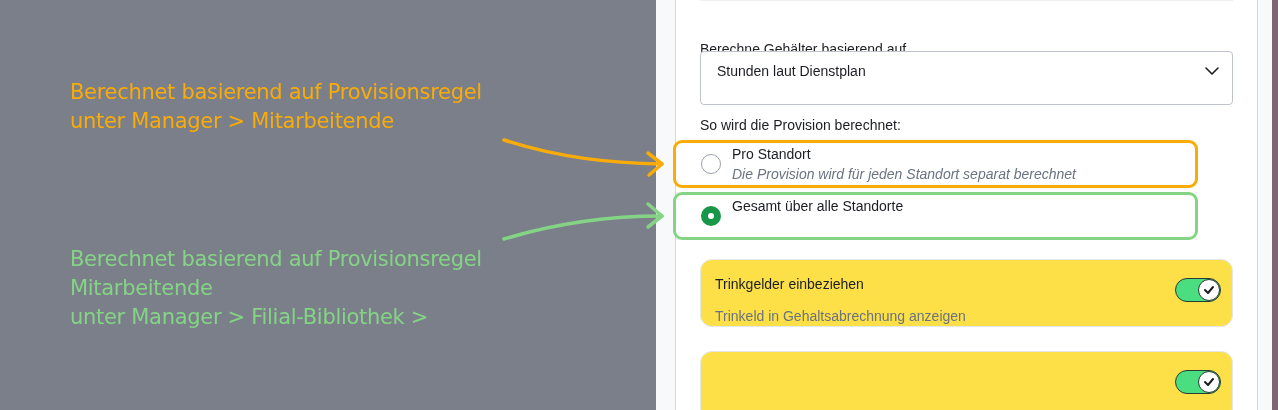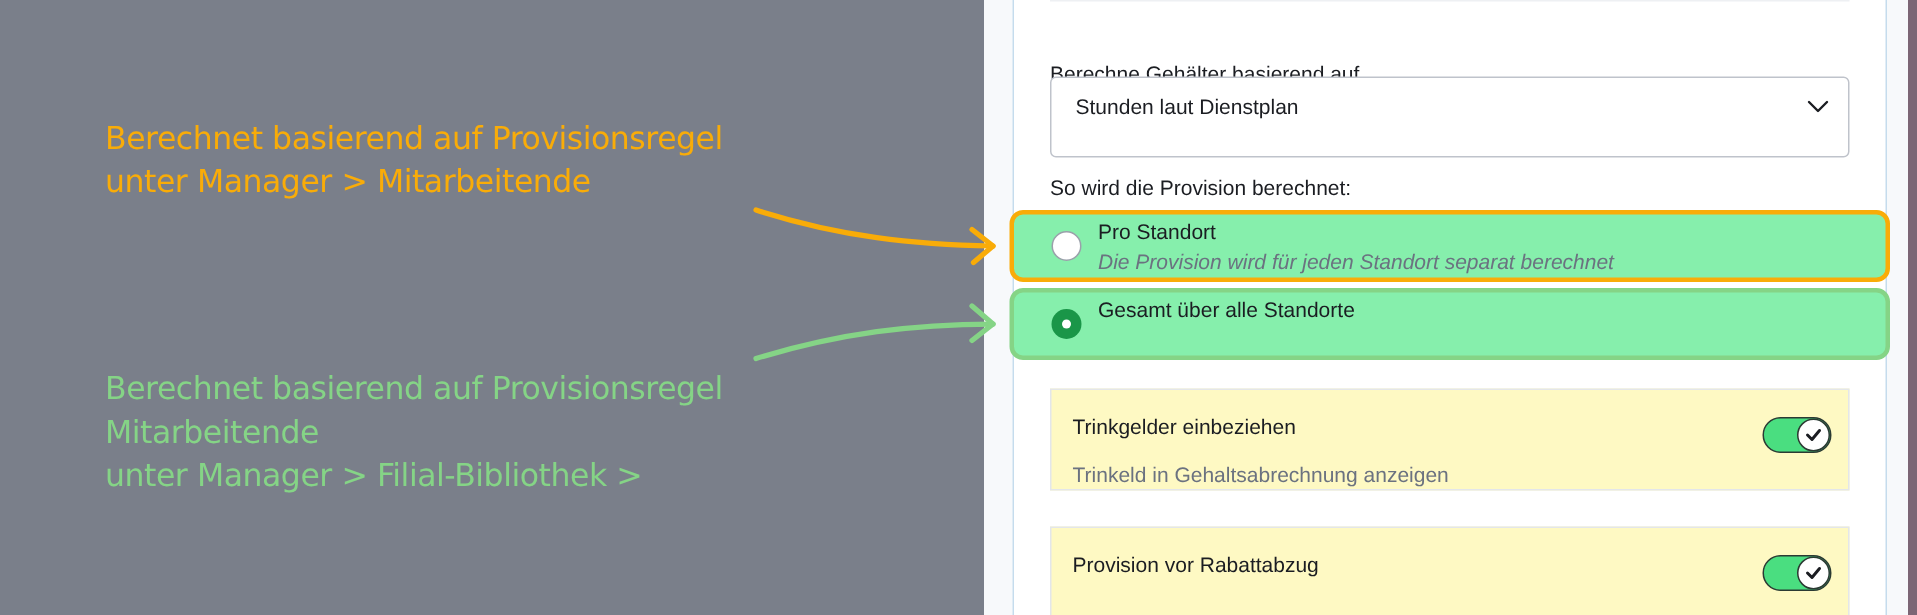--- a/index.html
+++ b/index.html
@@ -19,31 +19,31 @@
   .top-line { position: absolute; left: 700px; top: 0; width: 533px; height: 1px; background: #eef0f3; }
 
   .label { position: absolute; font-size: 14px; color: #1b1d22; }
   .lbl-salary { left: 700px; top: 41px; }
   .lbl-prov { left: 700px; top: 117px; text-align: right; }
 
   .select { position: absolute; left: 700px; top: 51px; width: 533px; height: 54px; border: 1px solid #bfc3cb; border-radius: 4px; background: #fff; }
   .select-value { position: absolute; left: 16px; top: 11px; font-size: 14px; color: #1b1d22; }
   .chev { position: absolute; right: 12px; top: 12px; width: 16px; height: 14px; }
 
-  .radio-box { position: absolute; left: 673px; width: 587px; height: 48px; border-radius: 9px; border: 3px solid; background: #86efac; }
+  .radio-box { position: absolute; left: 673px; width: 525px; height: 48px; border-radius: 9px; border: 3px solid; background: #ffffff; }
   .radio-box.orange { top: 140px; border-color: #f9ac08; }
   .radio-box.green { top: 192px; border-color: #85d486; }
   .radio { position: absolute; left: 25px; top: 11px; width: 20px; height: 20px; border-radius: 50%; }
   .radio.off { border: 1px solid #9aa0aa; background: #fff; }
   .radio.on { background: #1a9648; }
   .radio.on::after { content: ""; position: absolute; left: 7px; top: 7px; width: 6px; height: 6px; border-radius: 50%; background: #fff; }
   .opt-title { position: absolute; left: 56px; top: 3px; font-size: 14px; color: #1b1d22; }
   .opt-desc { position: absolute; left: 56px; top: 23px; font-size: 14px; color: #6b7280; font-style: italic; }
 
-  .toggle-card { position: absolute; left: 700px; width: 533px; height: 68px; border: 1px solid #e3e6ea; border-radius: 0; background: #fef9c3; }
+  .toggle-card { position: absolute; left: 700px; width: 533px; height: 68px; border: 1px solid #e3e6ea; border-radius: 12px; background: #fde047; }
   .tc1 { top: 259px; }
   .tc2 { top: 351px; height: 70px; }
   .tc-title { position: absolute; left: 14px; top: 16px; font-size: 14px; color: #1b1d22; }
   .tc-desc { position: absolute; left: 14px; top: 48px; font-size: 14px; color: #6b7280; }
   .tc2 .tc-title { top: 16px; }
   .tc2 .tc-desc { top: 36px; }
   .toggle { position: absolute; left: 474px; top: 18px; width: 46px; height: 24px; border-radius: 12px; background: #4ade80; border: 1px solid #2b3a33; }
   .knob { position: absolute; right: 0px; top: 0px; width: 22px; height: 22px; border-radius: 50%; background: #fff; border: 1px solid #2b3a33; }
   .knob svg { position: absolute; left: 4px; top: 5px; }
 </style>
@@ -106,21 +106,20 @@
   <div class="toggle">
     <div class="knob">
       <svg viewBox="0 0 12 10" width="12" height="10">
         <path d="M2 5 L5 8 L10 2" fill="none" stroke="#1b1d22" stroke-width="2" stroke-linecap="round" stroke-linejoin="round"></path>
       </svg>
     </div>
   </div>
 </div>
 
 <div class="toggle-card tc2">
-  <span class="tc-title">Provision vor Rabattabzug</span>
   <div class="toggle">
     <div class="knob">
       <svg viewBox="0 0 12 10" width="12" height="10">
         <path d="M2 5 L5 8 L10 2" fill="none" stroke="#1b1d22" stroke-width="2" stroke-linecap="round" stroke-linejoin="round"></path>
       </svg>
     </div>
   </div>
 </div>
 
 </body></html>

